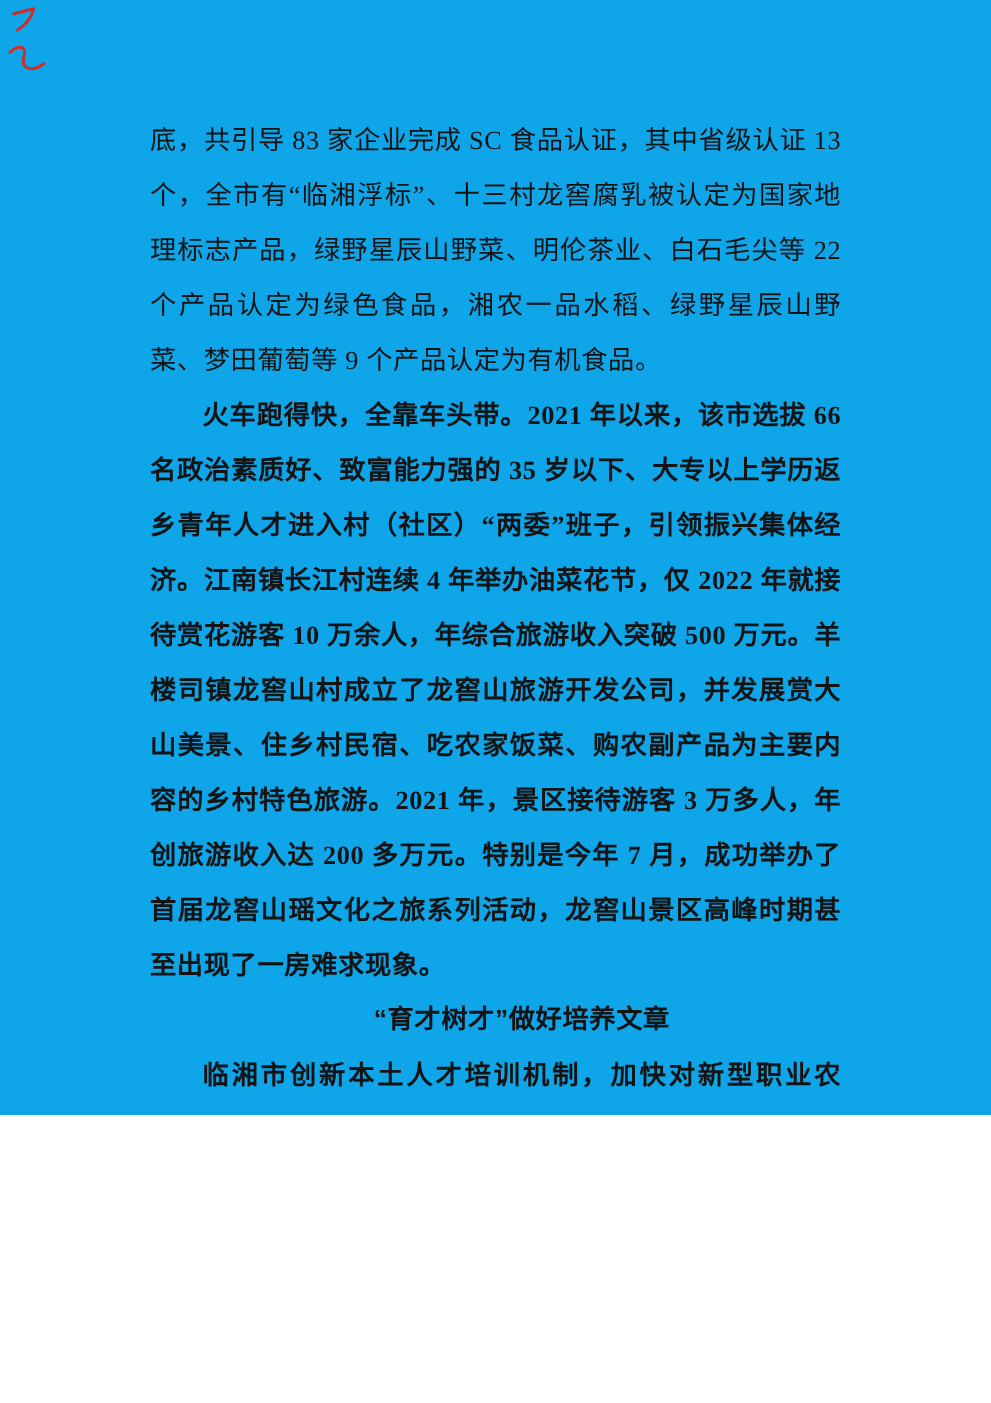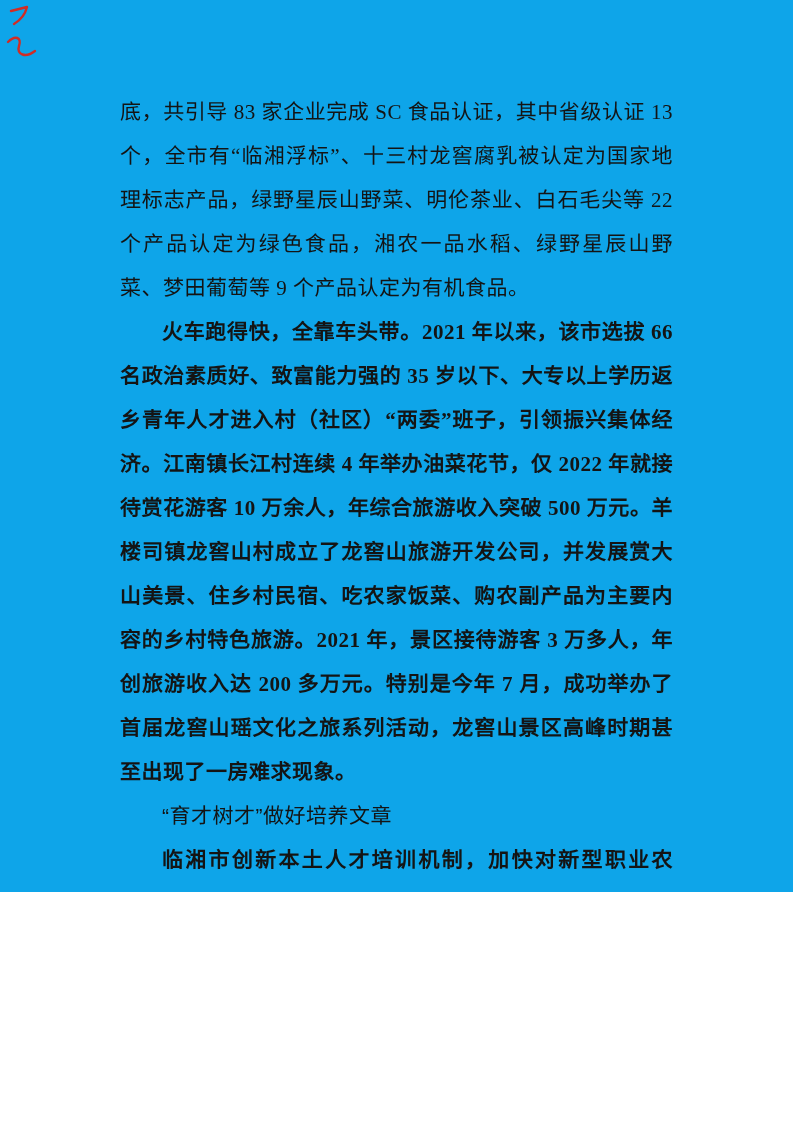--- a/index.html
+++ b/index.html
@@ -32,23 +32,23 @@
   }
   .para.indented {
     text-indent: 2em;
     font-weight: bold;
   }
   .para.no-indent {
     text-indent: 0;
   }
   .heading {
     font-family: "Liberation Sans", "DejaVu Sans", sans-serif;
-    font-weight: normal;
+    font-weight: bold;
     text-indent: 2em;
-    text-align: left;
+    text-align: center;
   }
   .corner-marks {
     position: absolute;
     left: 4px;
     top: 2px;
     width: 38px;
     height: 64px;
     pointer-events: none;
   }
 </style>

